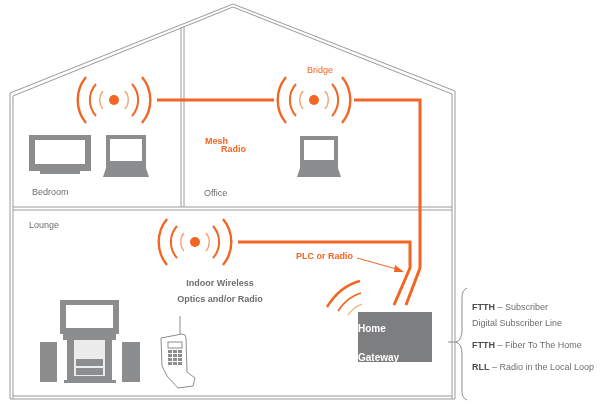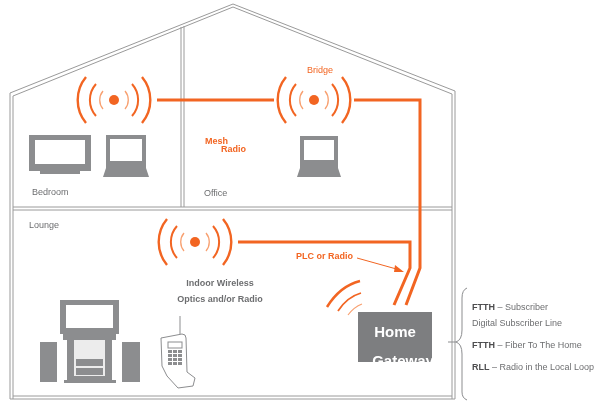--- a/index.html
+++ b/index.html
@@ -2,21 +2,21 @@
 <html><head>
 <meta charset="utf-8">
 <style>
   html, body { margin: 0; padding: 0; background: #ffffff; }
   body { width: 600px; height: 404px; overflow: hidden; position: relative; font-family: "Liberation Sans", sans-serif; }
   #stage { position: absolute; left: 0; top: 0; width: 600px; height: 404px; }
   .lbl { position: absolute; font-family: "Liberation Sans", sans-serif; white-space: nowrap; }
   .room { font-size: 9px; color: #6d6e70; }
   .orange { color: #f26522; font-weight: bold; font-size: 9px; }
   .grayb { color: #6d6e70; font-weight: bold; font-size: 9px; text-align: center; }
-  .gw { color: #ffffff; font-weight: bold; font-size: 15px; text-align: center; }
+  .gw { color: #ffffff; font-weight: bold; font-size: 10px; text-align: left; }
   .legend { font-size: 9px; color: #6d6e70; }
   .legend b { color: #4d4d4f; }
 </style>
 </head>
 <body>
 
 <div id="stage">
 <svg width="600" height="404" viewBox="0 0 600 404" xmlns="http://www.w3.org/2000/svg">
 
   <g fill="none" stroke="#9a9a9a" stroke-width="1">

